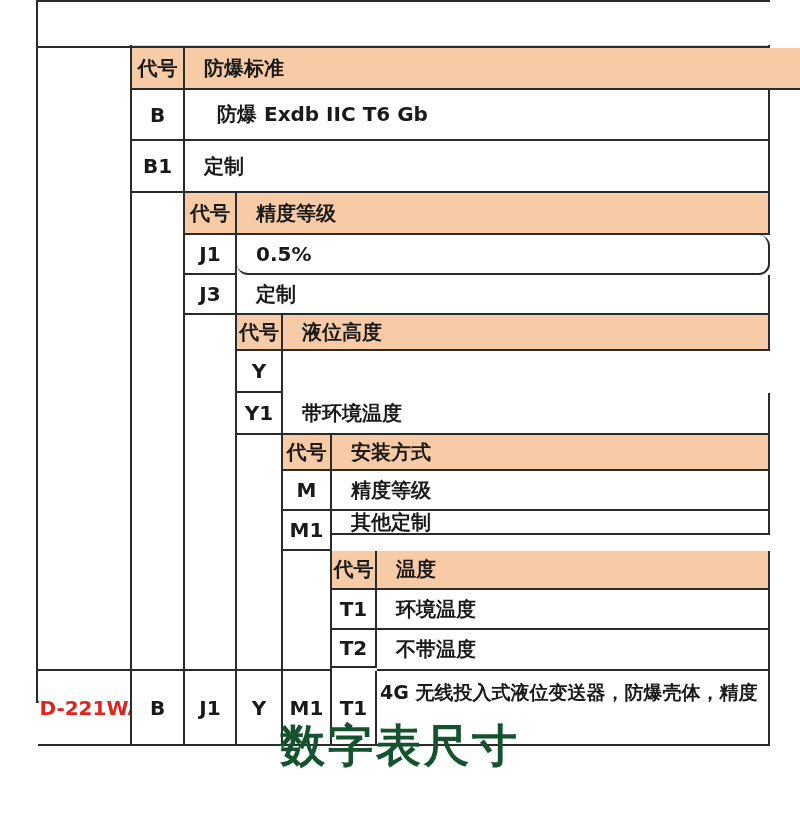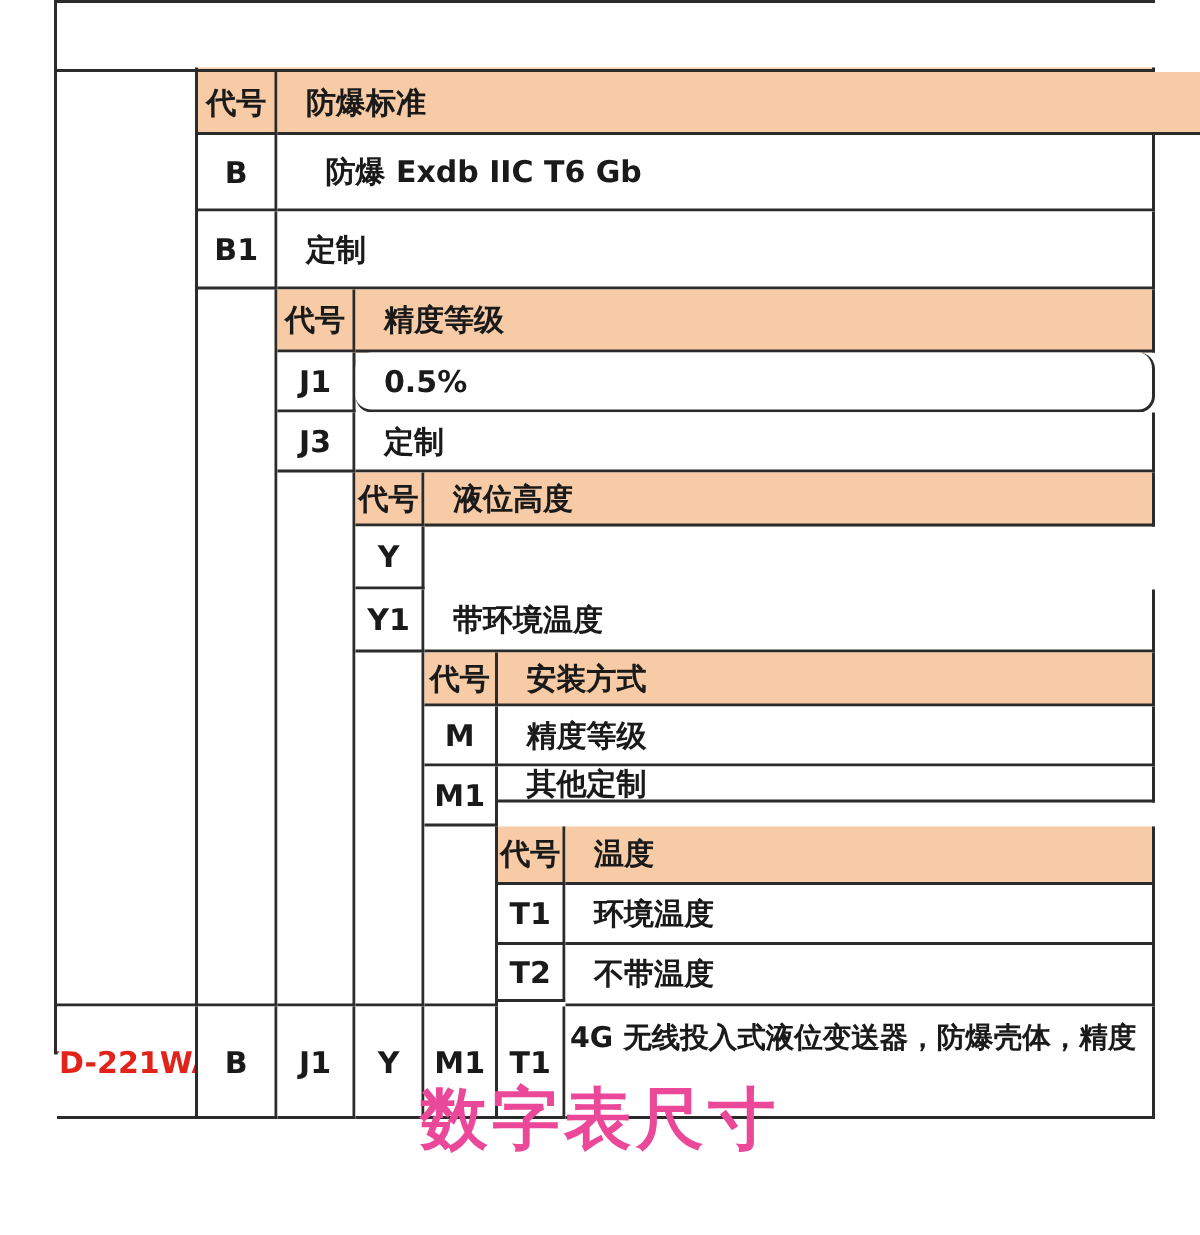--- a/index.html
+++ b/index.html
@@ -19,21 +19,21 @@
     background:#ffffff;color:#1a1a1a;font-weight:bold;font-size:20px;
     overflow:hidden;white-space:nowrap;margin-top:43px;
   }
   .hdr{background:#F7CBA6;}
   .ctr{display:flex;align-items:center;justify-content:center;}
   .lft{display:flex;align-items:center;padding-left:19px;}
   .model{color:#E2231A;}
   .desc{font-size:19px;line-height:29px;padding:7px 2px 0 3px;white-space:normal;}
   #section-title{
     position:absolute;left:0;top:716px;width:800px;text-align:center;
-    font-size:45px;font-weight:bold;color:#ec4899;letter-spacing:3px;
+    font-size:45px;font-weight:bold;color:#14532d;letter-spacing:3px;
   }
 </style>
 </head>
 <body>
 
 <div id="spec-table">
 
   <div class="c" style="left:0;top:0;width:94px;height:3px;"></div>
   <div class="c hdr" style="left:94px;top:0;width:638px;height:3px;"></div>
 

